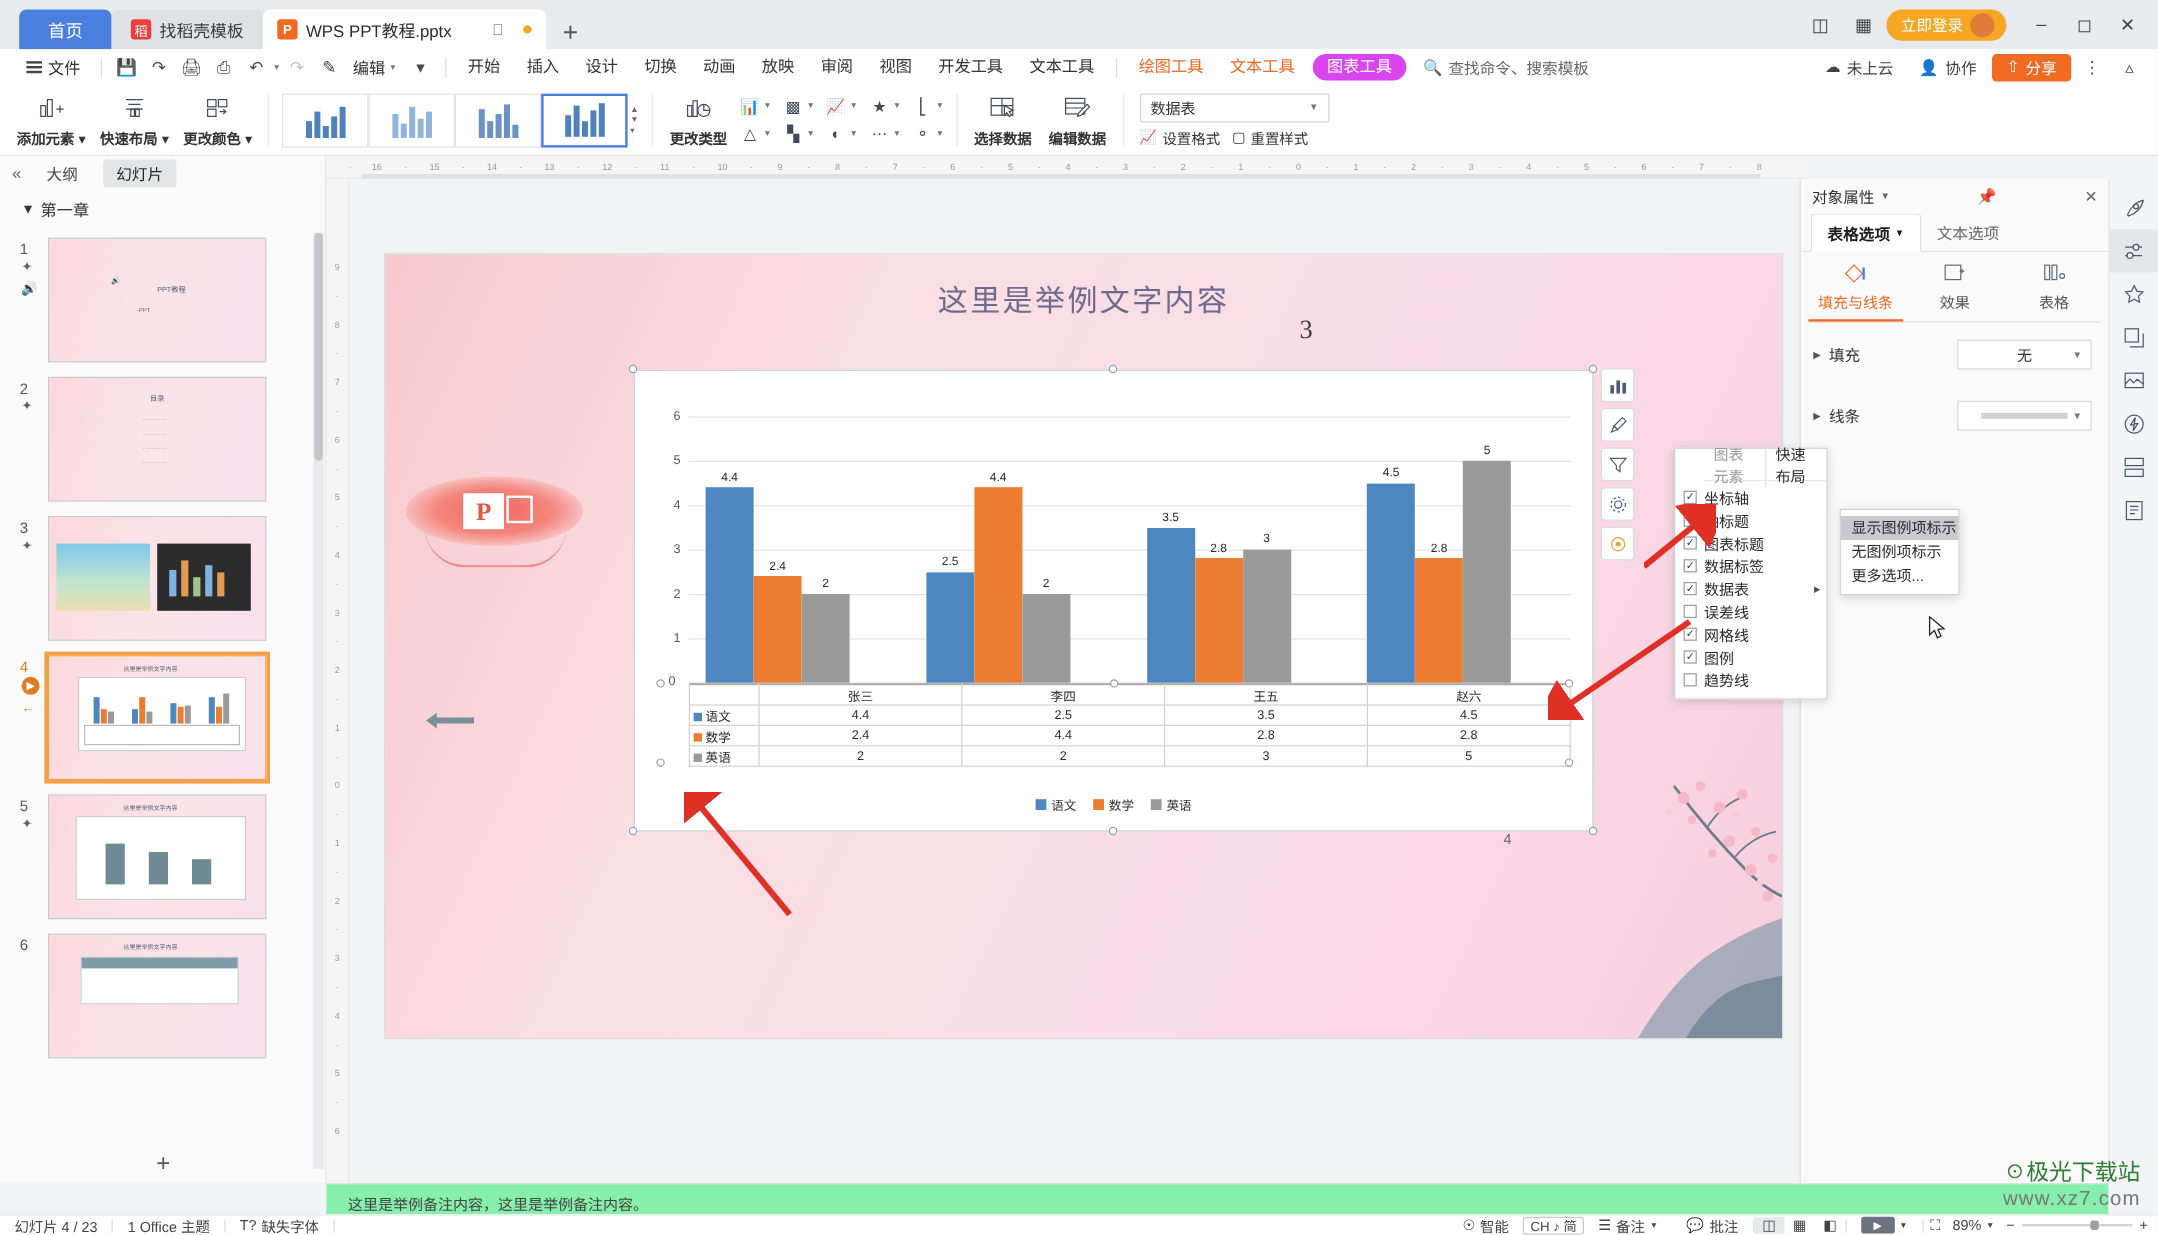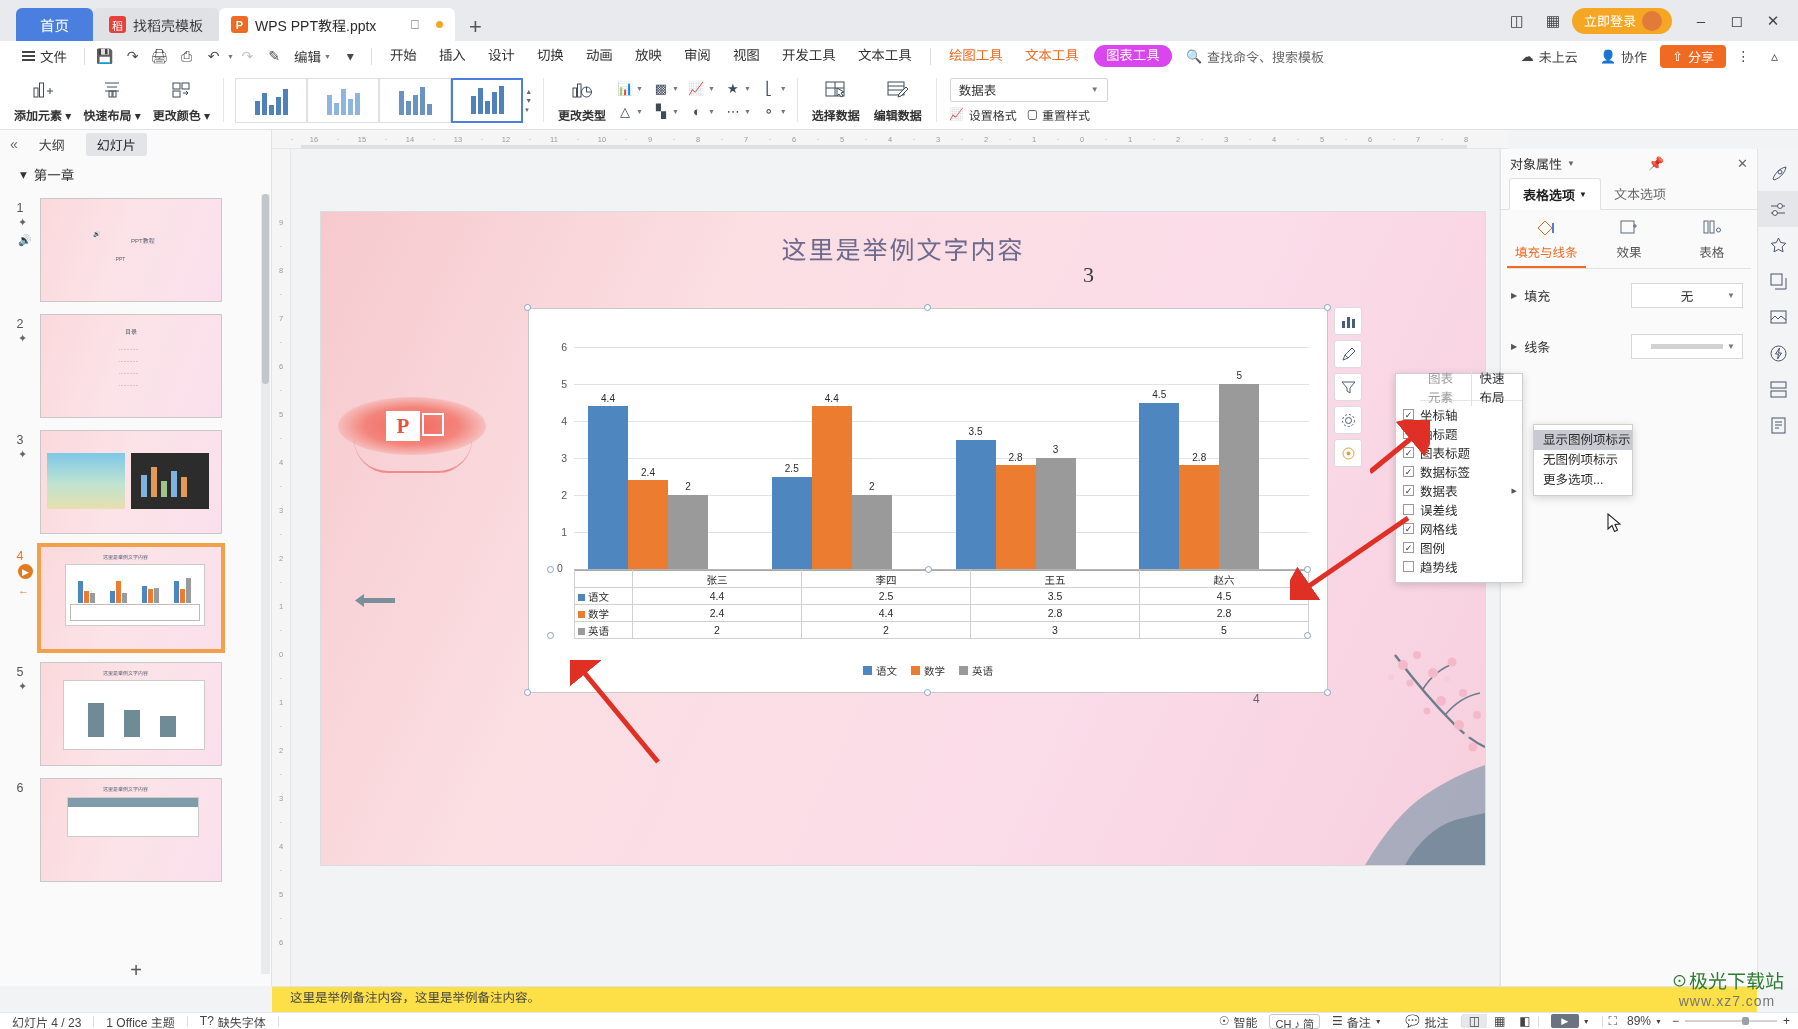--- a/index.html
+++ b/index.html
@@ -216,39 +216,39 @@
 
   
   .rail { position: absolute; right: 0; top: 149px; width: 41px; height: 837px; background: #f3f4f6;
     border-left: 1px solid #e3e3e3; padding-top: 6px; }
   .railbtn { width: 41px; height: 36px; display: flex; align-items: center; justify-content: center;
      color: #4a5568; cursor: pointer; }
   .railbtn.sel { background: #e4e6ea; }
 
   
   .notes { position: absolute; left: 272px; top: 986px; width: 1485px; height: 26px;
-    background: #fde047; border-top: 1px solid #e3e3e3; font-size: 12.5px; color: #444;
-    display: flex; align-items: flex-start; padding-left: 18px; }
+    background: #86efac; border-top: 1px solid #e3e3e3; font-size: 12.5px; color: #444;
+    display: flex; align-items: flex-end; padding-left: 18px; }
   .statusbar { position: absolute; left: 0; top: 1012px; width: 1798px; height: 17px;
     background: #fff; border-top: 1px solid #e8e8e8; display: flex; align-items: center;
     font-size: 12px; color: #444; }
   .sb-item { display: flex; align-items: center; gap: 4px; padding: 0 12px; cursor: pointer; white-space: nowrap;}
   .sb-sep { width: 1px; height: 11px; background: #dcdcdc; }
   .playbtn { background: #6b7280; color: #fff; width: 28px; height: 14px; display:flex;
     align-items:center;justify-content:center; font-size: 9px; border-radius: 2px; cursor: pointer;}
   .zoomline { width: 92px; height: 2px; background: #d4d4d4; position: relative; }
   .zoomline i { position: absolute; left: 57px; top: -3px; width: 7px; height: 8px; background: #9aa0a8; border-radius:2px; }
   .sb-right { margin-left: auto; display: flex; align-items: center; }
   .ime { border: 1px solid #c7c7c7; border-radius: 3px; background: #fff; padding: 0 5px; height: 15px;
-    display: flex; gap: 3px; font-size: 11px; }
+    display: flex; align-items: center; gap: 3px; font-size: 11px; }
 
   
   .watermark { position: absolute; right: 14px; bottom: 20px; text-align: center; }
   .wm1 { font-size: 19px; color: #2e7d32; font-family: "Liberation Serif", serif; }
-  .wm2 { font-size: 14px; color: #777; letter-spacing: 1px; text-align: center; }
+  .wm2 { font-size: 17px; color: #777; letter-spacing: 1px; text-align: center; }
 
   
   .arrow-svg { position: absolute; pointer-events: none; z-index: 50; }
 
   .vscroll { position: absolute; right: 0; top: 0; width: 9px; background: #e9eaec; }
   .vscroll i { position: absolute; left: 1px; width: 7px; background: #c2c5c9; border-radius: 4px; }
 </style>
 </head>
 <body>
 

